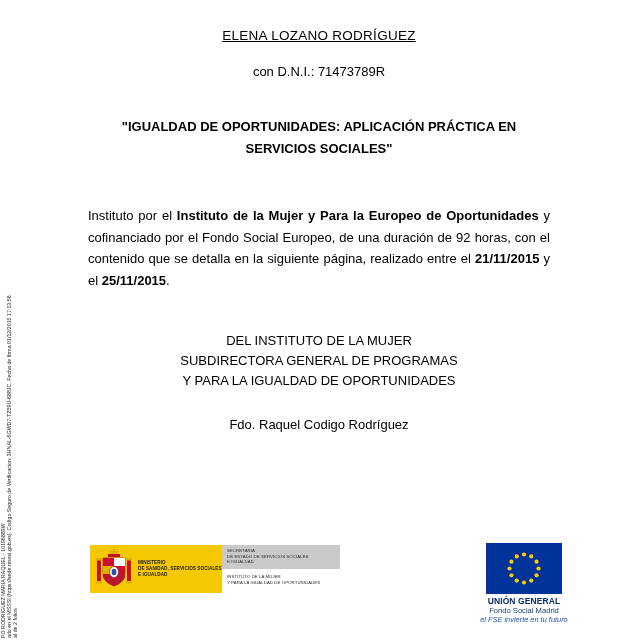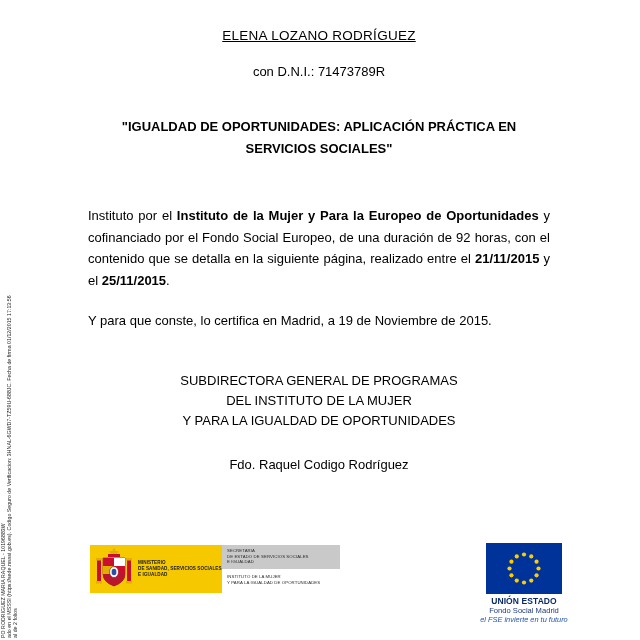--- a/index.html
+++ b/index.html
@@ -241,25 +241,24 @@
 
     <div class="course-title">
       <div>"IGUALDAD DE OPORTUNIDADES: APLICACIÓN PRÁCTICA EN</div>
       <div>SERVICIOS SOCIALES"</div>
     </div>
 
     <div class="organized">
       <span>Instituto por el </span><b>Instituto de la Mujer y Para la Europeo de Oportunidades</b><span> y cofinanciado por el Fondo Social Europeo, de una duración de 92 horas, con el contenido que se detalla en la siguiente página, realizado entre el </span><b>21/11/2015</b><span> y el </span><b>25/11/2015</b><span>.</span>
     </div>
 
-    <div class="certifies">Y para que conste, lo certifica en Madrid, a 19 de Noviembre de 2015.</div>
 
     <div class="signature-block">
+      <div>DEL INSTITUTO DE LA MUJER</div>
       <div>SUBDIRECTORA GENERAL DE PROGRAMAS</div>
-      <div>DEL INSTITUTO DE LA MUJER</div>
       <div>Y PARA LA IGUALDAD DE OPORTUNIDADES</div>
     </div>
 
     <div class="signer">Fdo. Raquel Codigo Rodríguez</div>
   </div>
 
   <div class="footer">
 
     <div class="ministry">
       <div class="ministry-yellow">
@@ -319,19 +318,19 @@
             <circle cx="45.25" cy="37.6" r="2.1"></circle>
             <circle cx="38" cy="39.5" r="2.1"></circle>
             <circle cx="30.75" cy="37.6" r="2.1"></circle>
             <circle cx="25.45" cy="32.3" r="2.1"></circle>
             <circle cx="23.5" cy="25.5" r="2.1"></circle>
             <circle cx="25.45" cy="18.7" r="2.1"></circle>
             <circle cx="30.75" cy="13.4" r="2.1"></circle>
           </g>
         </svg>
       </div>
-      <div class="eu-title">UNIÓN ESTADO</div>
+      <div class="eu-title">UNIÓN GENERAL</div>
       <div class="eu-sub">Fondo Social Madrid</div>
       <div class="eu-tag">el FSE invierte en tu futuro</div>
     </div>
 
   </div>
 </div>
 
 </body></html>

